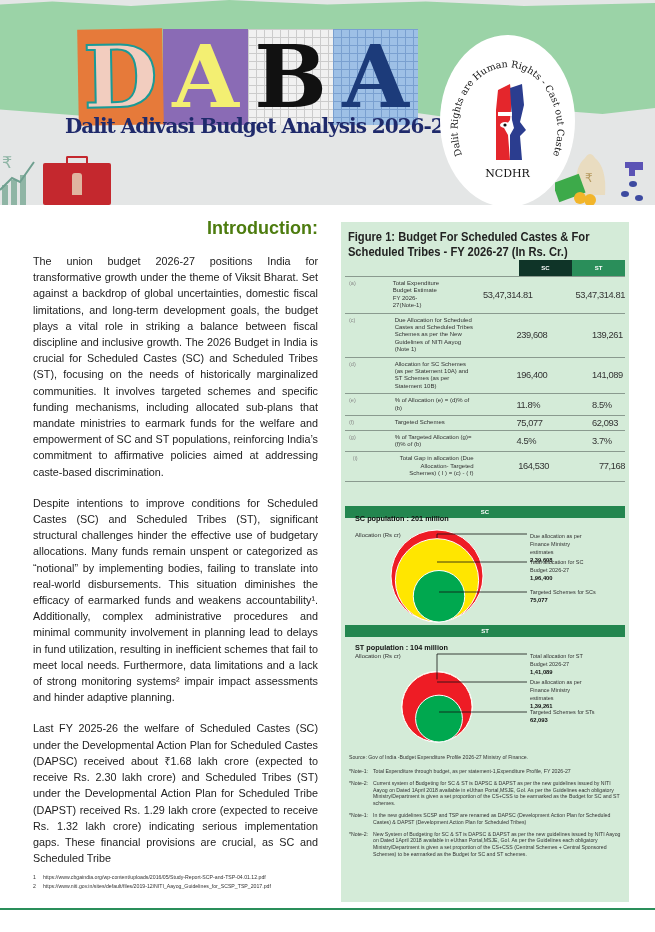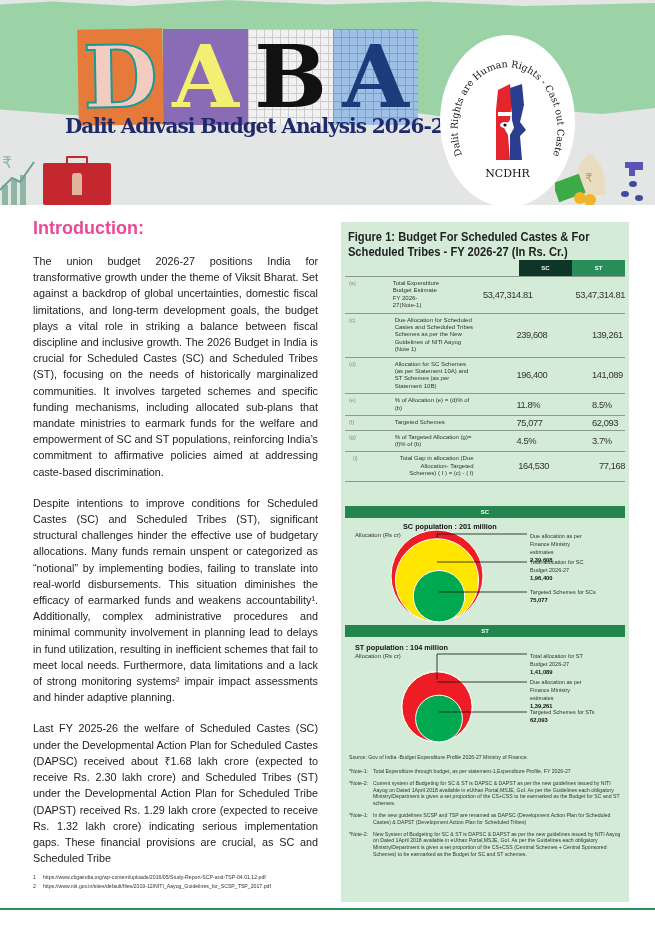--- a/index.html
+++ b/index.html
@@ -23,21 +23,21 @@
   .logo-ncdhr { position: absolute; left: 0; width: 135px; top: 132px; text-align: center; font-family: "DejaVu Serif", serif; font-weight: normal; font-size: 11px; color: #111; }
   .logo-figure { position: absolute; left: 50px; top: 45px; width: 40px; height: 85px; }
   .icon-growth { position: absolute; left: 0; top: 150px; width: 35px; height: 55px; }
   .icon-briefcase { position: absolute; left: 43px; top: 163px; width: 68px; height: 42px; background: #c4282e; border-radius: 2px; }
   .icon-briefcase .handle { position: absolute; left: 23px; top: -7px; width: 22px; height: 8px; border: 2px solid #c4282e; border-bottom: none; border-radius: 2px 2px 0 0; }
   .icon-briefcase .emblem { position: absolute; left: 29px; top: 10px; width: 10px; height: 22px; background: #e0b5a0; border-radius: 3px 3px 0 0; }
   .icon-money { position: absolute; left: 555px; top: 150px; width: 100px; height: 55px; }
 
   
   .left { position: absolute; left: 33px; top: 218px; width: 285px; }
-  .intro-title { font-size: 18px; font-weight: bold; color: #ec4899; margin-bottom: 14px; }
+  .intro-title { font-size: 18px; font-weight: bold; color: #4d7c0f; margin-bottom: 14px; text-align: right; }
   .para { font-size: 10.8px; line-height: 16.2px; text-align: justify; color: #222; margin-bottom: 15px; }
   .footnotes { position: absolute; left: 33px; top: 873px; width: 300px; }
   .fn { font-size: 5.2px; color: #333; line-height: 9px; display: flex; gap: 7px; }
 
   
   .panel { position: absolute; left: 341px; top: 222px; width: 288px; height: 680px; background: #d4ebd8; }
   .fig-title { padding: 7px 0 0 8px; font-size: 13px; font-weight: bold; color: #222; line-height: 15px; font-family: "Liberation Sans", sans-serif; transform: scaleX(0.86); transform-origin: left; width: 330px; }
   .tbl { position: absolute; left: 4px; top: 38px; width: 280px; }
   .thead { display: flex; height: 16px; }
   .thead .blank { flex: 1; }
@@ -184,21 +184,21 @@
         <div class="trow">
           <div class="lbl">(i)</div>
           <div class="desc">Total Gap in allocation (Due Allocation- Targeted Schemes) ( I ) = (c) - ( f)</div>
           <div class="v1">164,530</div>
           <div class="v2">77,168</div>
         </div>
       </div>
   </div>
 
   <div class="bar" style="top:284px;">SC</div>
-  <div class="pop" style="top:300px;margin-left:48px;">SC population : 201 million</div>
+  <div class="pop" style="top:292px;">SC population : 201 million</div>
   <div class="alloc" style="top:310px;">Allocation (Rs cr)</div>
   <svg class="bubble-svg" id="sc-chart" style="top:300px;" viewBox="0 0 280 105">
       <circle cx="92" cy="54" r="46" fill="#ee1c25" stroke="#fff" stroke-width="1"></circle>
       <circle cx="92" cy="58.353556820441476" r="41.646443179558524" fill="#ffe600" stroke="#fff" stroke-width="1"></circle>
       <circle cx="94" cy="74.25098443413941" r="25.749015565860592" fill="#00a84f" stroke="#fff" stroke-width="1"></circle>
       <polyline points="92,16 92,12 182,12" stroke="#111" stroke-width="0.8" fill="none"></polyline>
       <text x="185" y="16" class="bubble-label">Due allocation as per</text>
       <text x="185" y="24" class="bubble-label">Finance Ministry</text>
       <text x="185" y="32" class="bubble-label">estimates</text>
       <text x="185" y="40" class="bubble-value">2,39,608</text>

